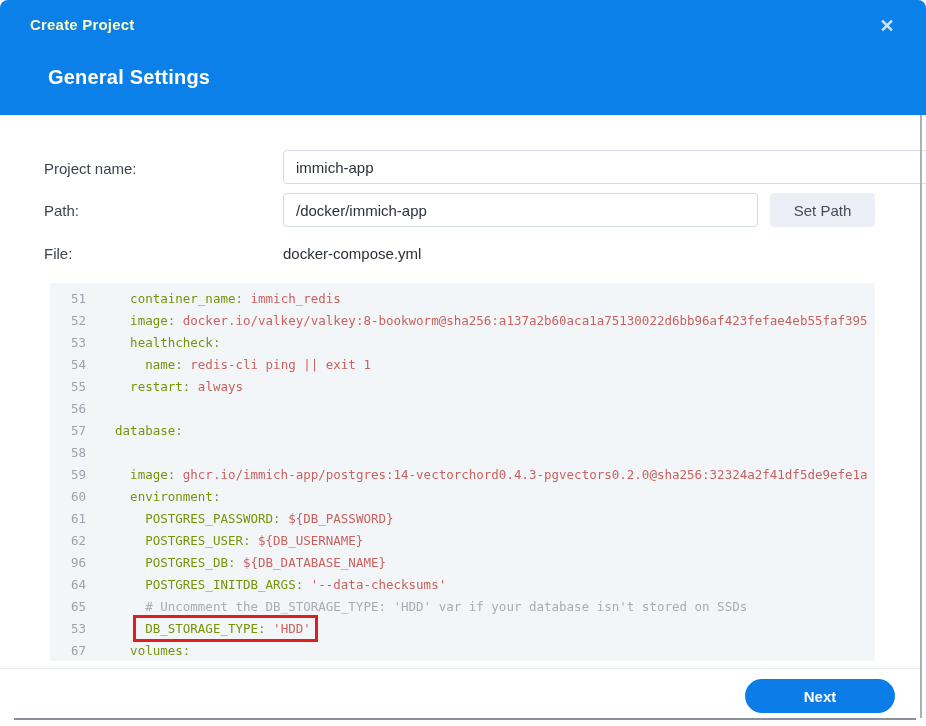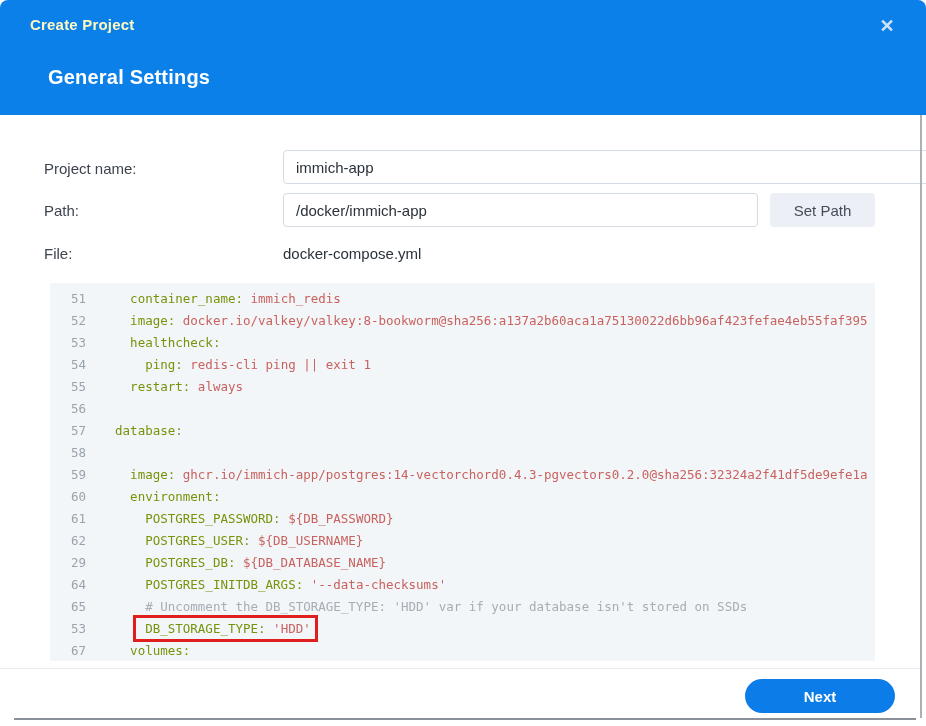--- a/index.html
+++ b/index.html
@@ -104,30 +104,30 @@
   <button class="btn-setpath">Set Path</button>
 
   <div class="form-label lbl-file">File:</div>
   <div class="file-value">docker-compose.yml</div>
 
   <div class="code-area">
     <div>
         <div class="code-line"><span class="gutter">51</span><span class="code">    <span><span class="tok-key">container_name:</span><span class="tok-val"> immich_redis</span></span></span></div>
         <div class="code-line"><span class="gutter">52</span><span class="code">    <span><span class="tok-key">image:</span><span class="tok-val"> docker.io/valkey/valkey:8-bookworm@sha256:a137a2b60aca1a75130022d6bb96af423fefae4eb55faf395</span></span></span></div>
         <div class="code-line"><span class="gutter">53</span><span class="code">    <span><span class="tok-key">healthcheck:</span></span></span></div>
-        <div class="code-line"><span class="gutter">54</span><span class="code">      <span><span class="tok-key">ping:</span><span class="tok-val"> redis-cli ping || exit 1</span></span></span></div>
+        <div class="code-line"><span class="gutter">54</span><span class="code">      <span><span class="tok-key">name:</span><span class="tok-val"> redis-cli ping || exit 1</span></span></span></div>
         <div class="code-line"><span class="gutter">55</span><span class="code">    <span><span class="tok-key">restart:</span><span class="tok-val"> always</span></span></span></div>
         <div class="code-line"><span class="gutter">56</span><span class="code"><span></span></span></div>
         <div class="code-line"><span class="gutter">57</span><span class="code">  <span><span class="tok-key">database:</span></span></span></div>
         <div class="code-line"><span class="gutter">58</span></div>
         <div class="code-line"><span class="gutter">59</span><span class="code">    <span><span class="tok-key">image:</span><span class="tok-val"> ghcr.io/immich-app/postgres:14-vectorchord0.4.3-pgvectors0.2.0@sha256:32324a2f41df5de9efe1a</span></span></span></div>
         <div class="code-line"><span class="gutter">60</span><span class="code">    <span><span class="tok-key">environment:</span></span></span></div>
         <div class="code-line"><span class="gutter">61</span><span class="code">      <span><span class="tok-key">POSTGRES_PASSWORD:</span><span class="tok-val"> ${DB_PASSWORD}</span></span></span></div>
         <div class="code-line"><span class="gutter">62</span><span class="code">      <span><span class="tok-key">POSTGRES_USER:</span><span class="tok-val"> ${DB_USERNAME}</span></span></span></div>
-        <div class="code-line"><span class="gutter">29</span><span class="code">      <span><span class="tok-key">POSTGRES_DB:</span><span class="tok-val"> ${DB_DATABASE_NAME}</span></span></span></div>
+        <div class="code-line"><span class="gutter">96</span><span class="code">      <span><span class="tok-key">POSTGRES_DB:</span><span class="tok-val"> ${DB_DATABASE_NAME}</span></span></span></div>
         <div class="code-line"><span class="gutter">64</span><span class="code">      <span><span class="tok-key">POSTGRES_INITDB_ARGS:</span><span class="tok-val"> '--data-checksums'</span></span></span></div>
         <div class="code-line"><span class="gutter">65</span><span class="code">      <span><span class="tok-comment"># Uncomment the DB_STORAGE_TYPE: 'HDD' var if your database isn't stored on SSDs</span></span></span></div>
         <div class="code-line"><span class="gutter">53</span><span class="code">      <span class="hl-box"><span class="tok-key">DB_STORAGE_TYPE:</span><span class="tok-val"> 'HDD'</span></span></span></div>
         <div class="code-line"><span class="gutter">67</span><span class="code">    <span><span class="tok-key">volumes:</span></span></span></div>
       </div>
   </div>
 
   <div class="footer-divider"></div>
   <button class="btn-next">Next</button>
 

